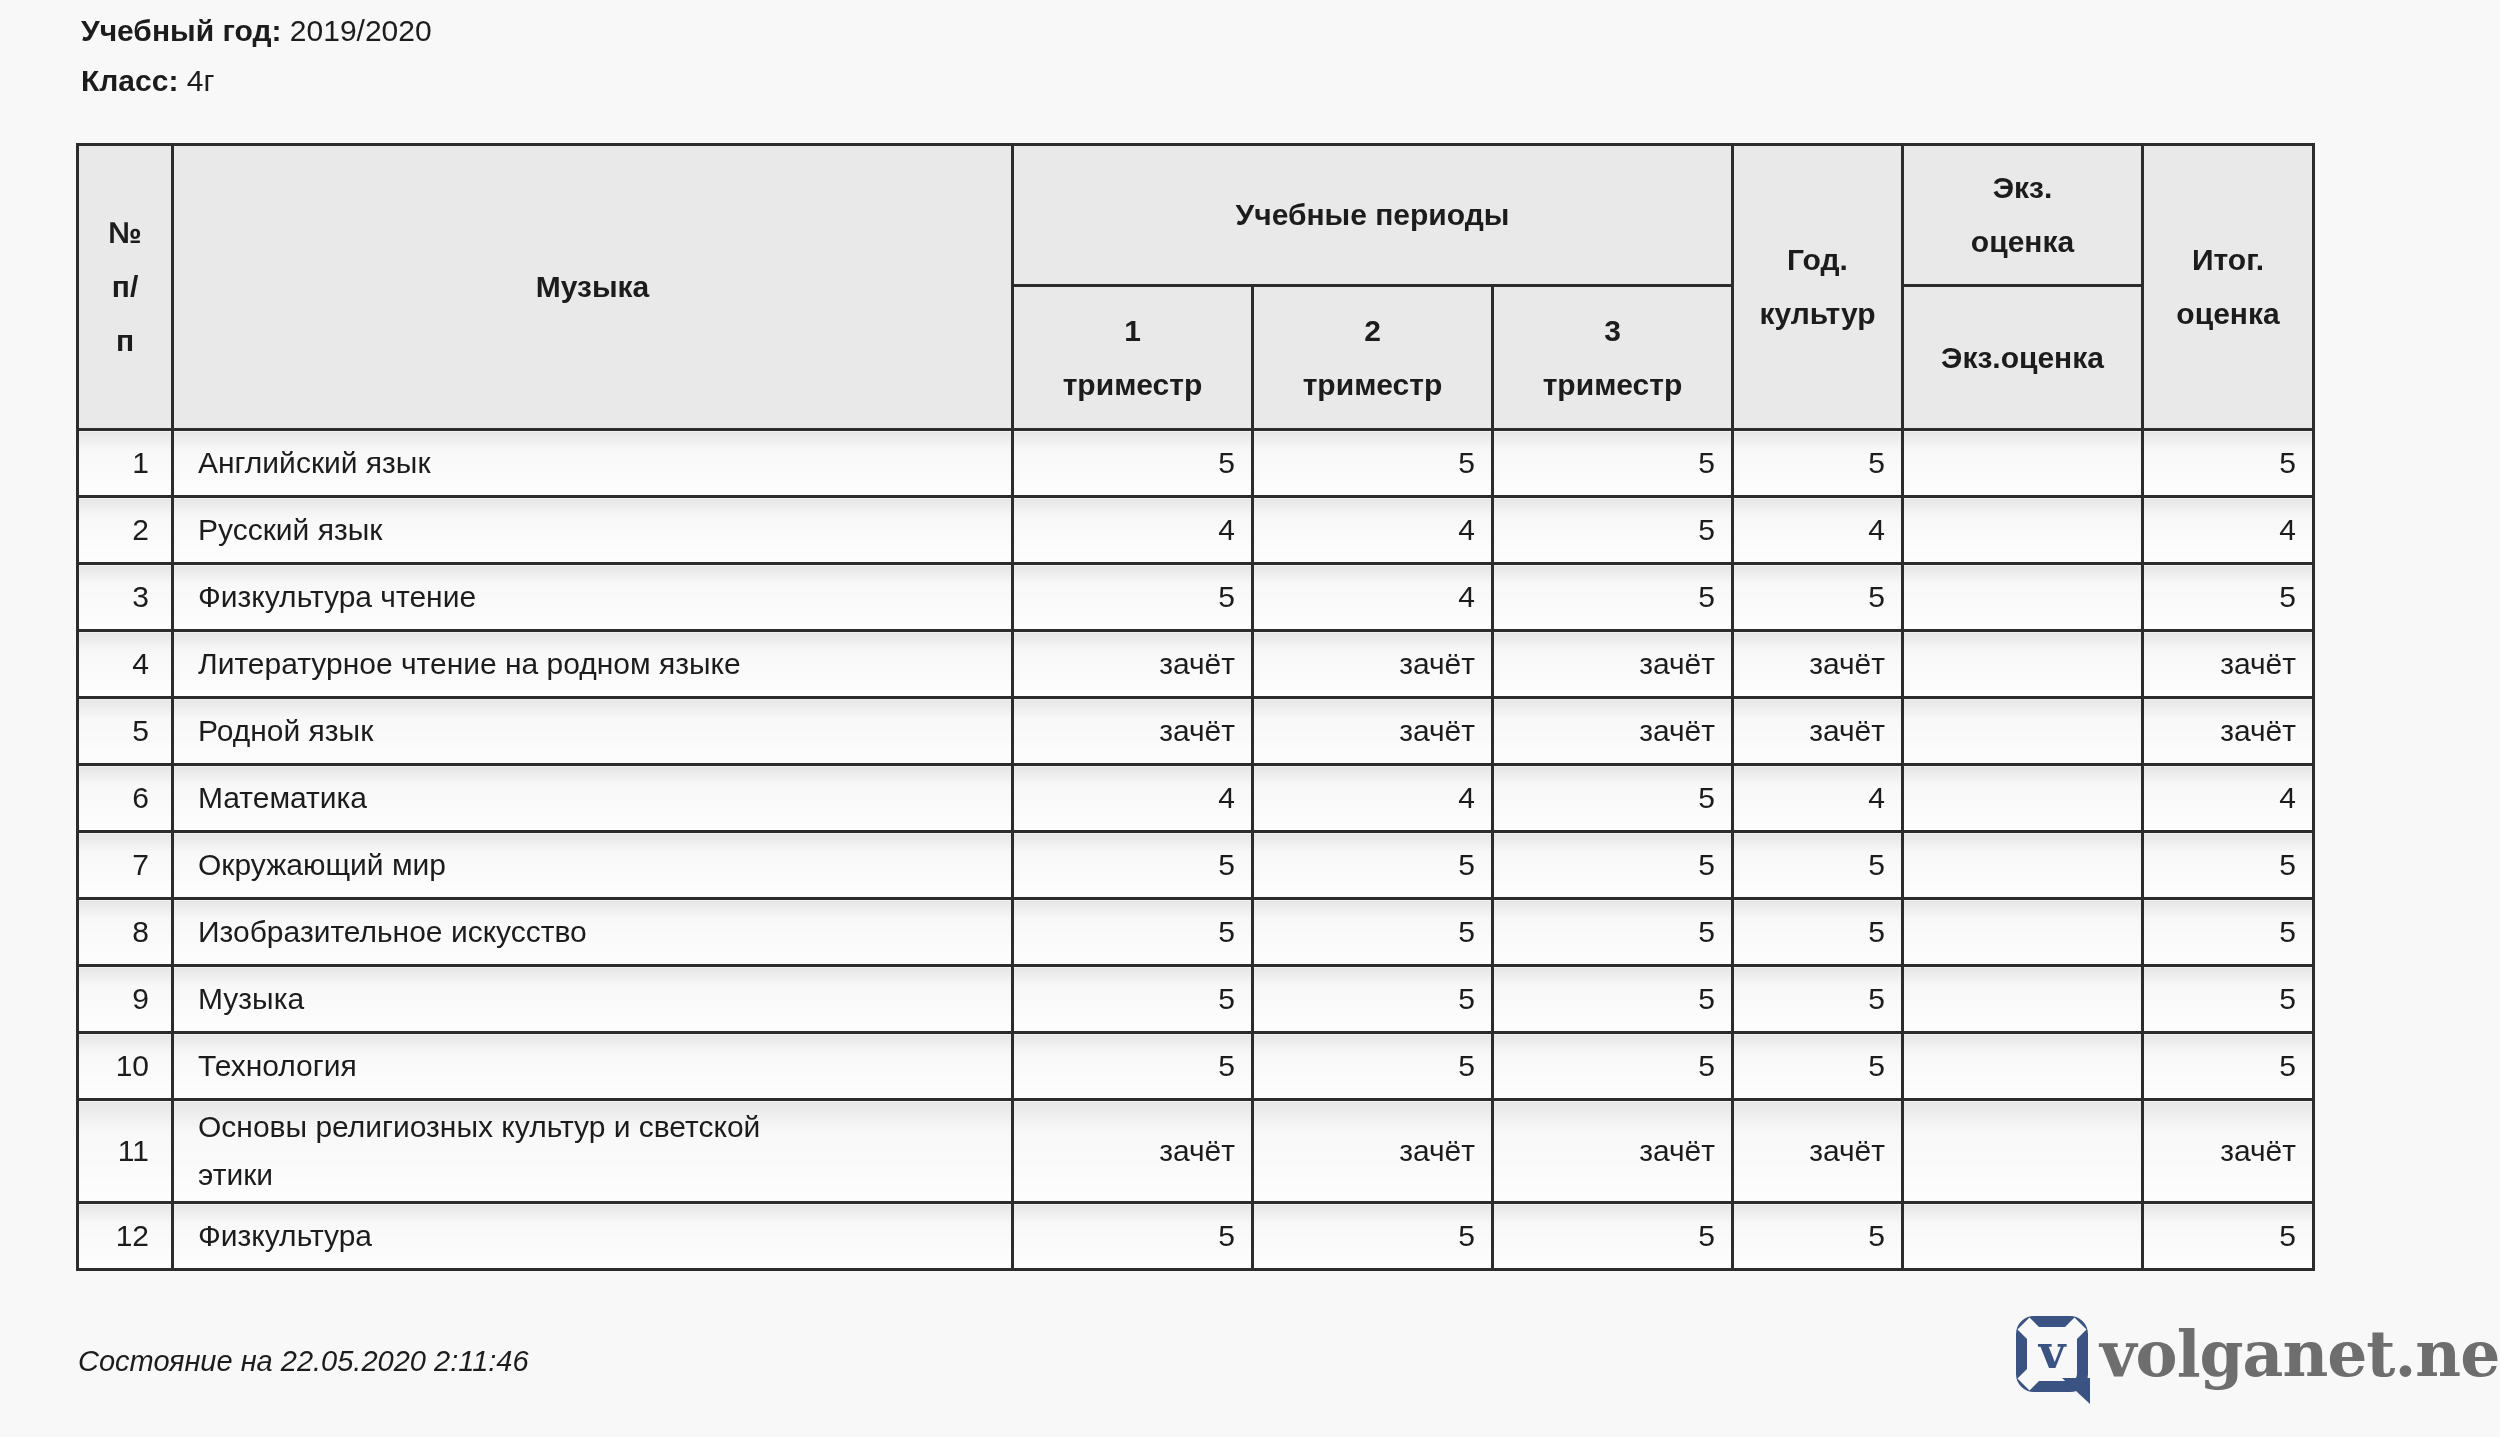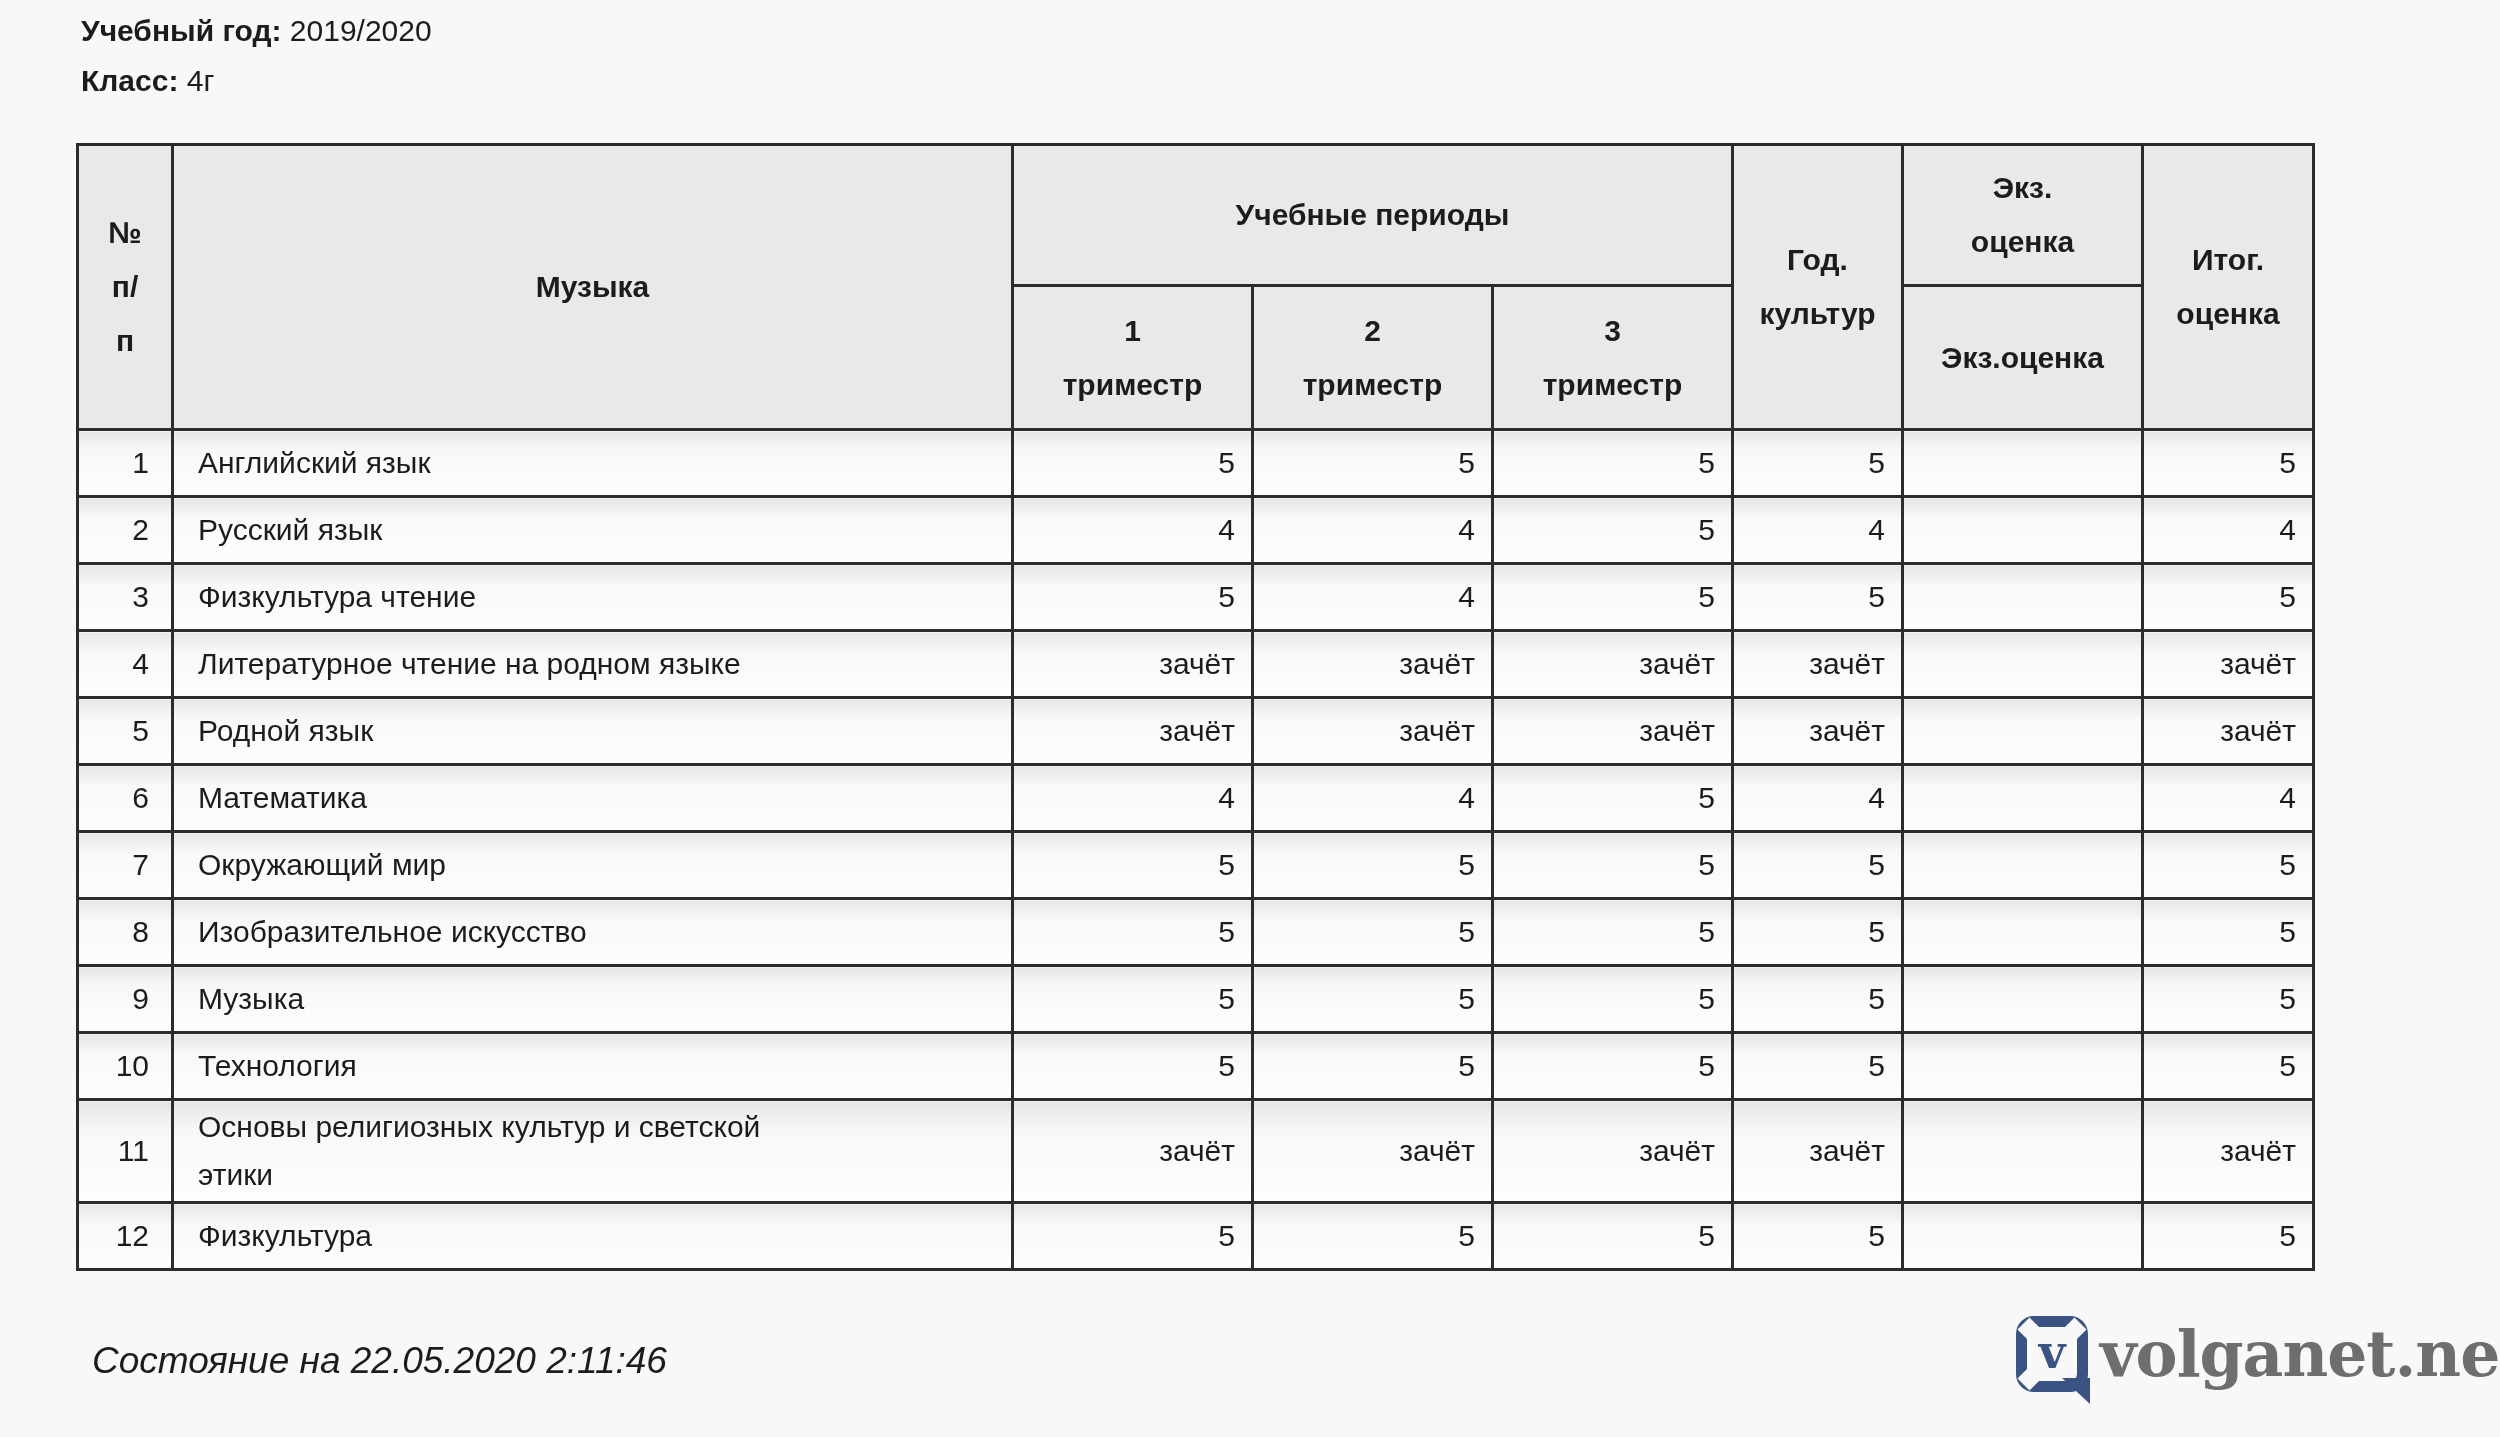--- a/index.html
+++ b/index.html
@@ -29,21 +29,21 @@
   thead tr.h2{height:144px;}
   tbody tr{height:67px;}
   tbody td{
     background:linear-gradient(180deg,#e6e6e6 0,#f8f8f8 30%,#fdfdfd 100%);
     line-height:48px; padding-top:2px; padding-bottom:2px;
   }
   td.c-num{text-align:right; padding-right:22px;}
   td.c-subject{text-align:left; padding-left:24px; white-space:pre-line;}
   td.c-grade{text-align:right; padding-right:16px;}
   
-  .footer{position:absolute; left:92px; top:1336px; font-style:italic; font-size:37px; line-height:50px;}
+  .footer{position:absolute; left:78px; top:1336px; font-style:italic; font-size:29px; line-height:50px;}
   
   .wm{position:absolute; left:2016px; top:1316px;}
   .wm-icon{
     position:absolute; left:0; top:0; width:72px; height:76px;
     border:11px solid #3b5383; border-radius:18px; box-sizing:border-box;
     background:transparent;
   }
   .wm-v{
     position:absolute; left:0; top:-2px; width:50px; height:54px;
     font-family:"DejaVu Serif", serif; font-weight:bold; font-size:46px;

